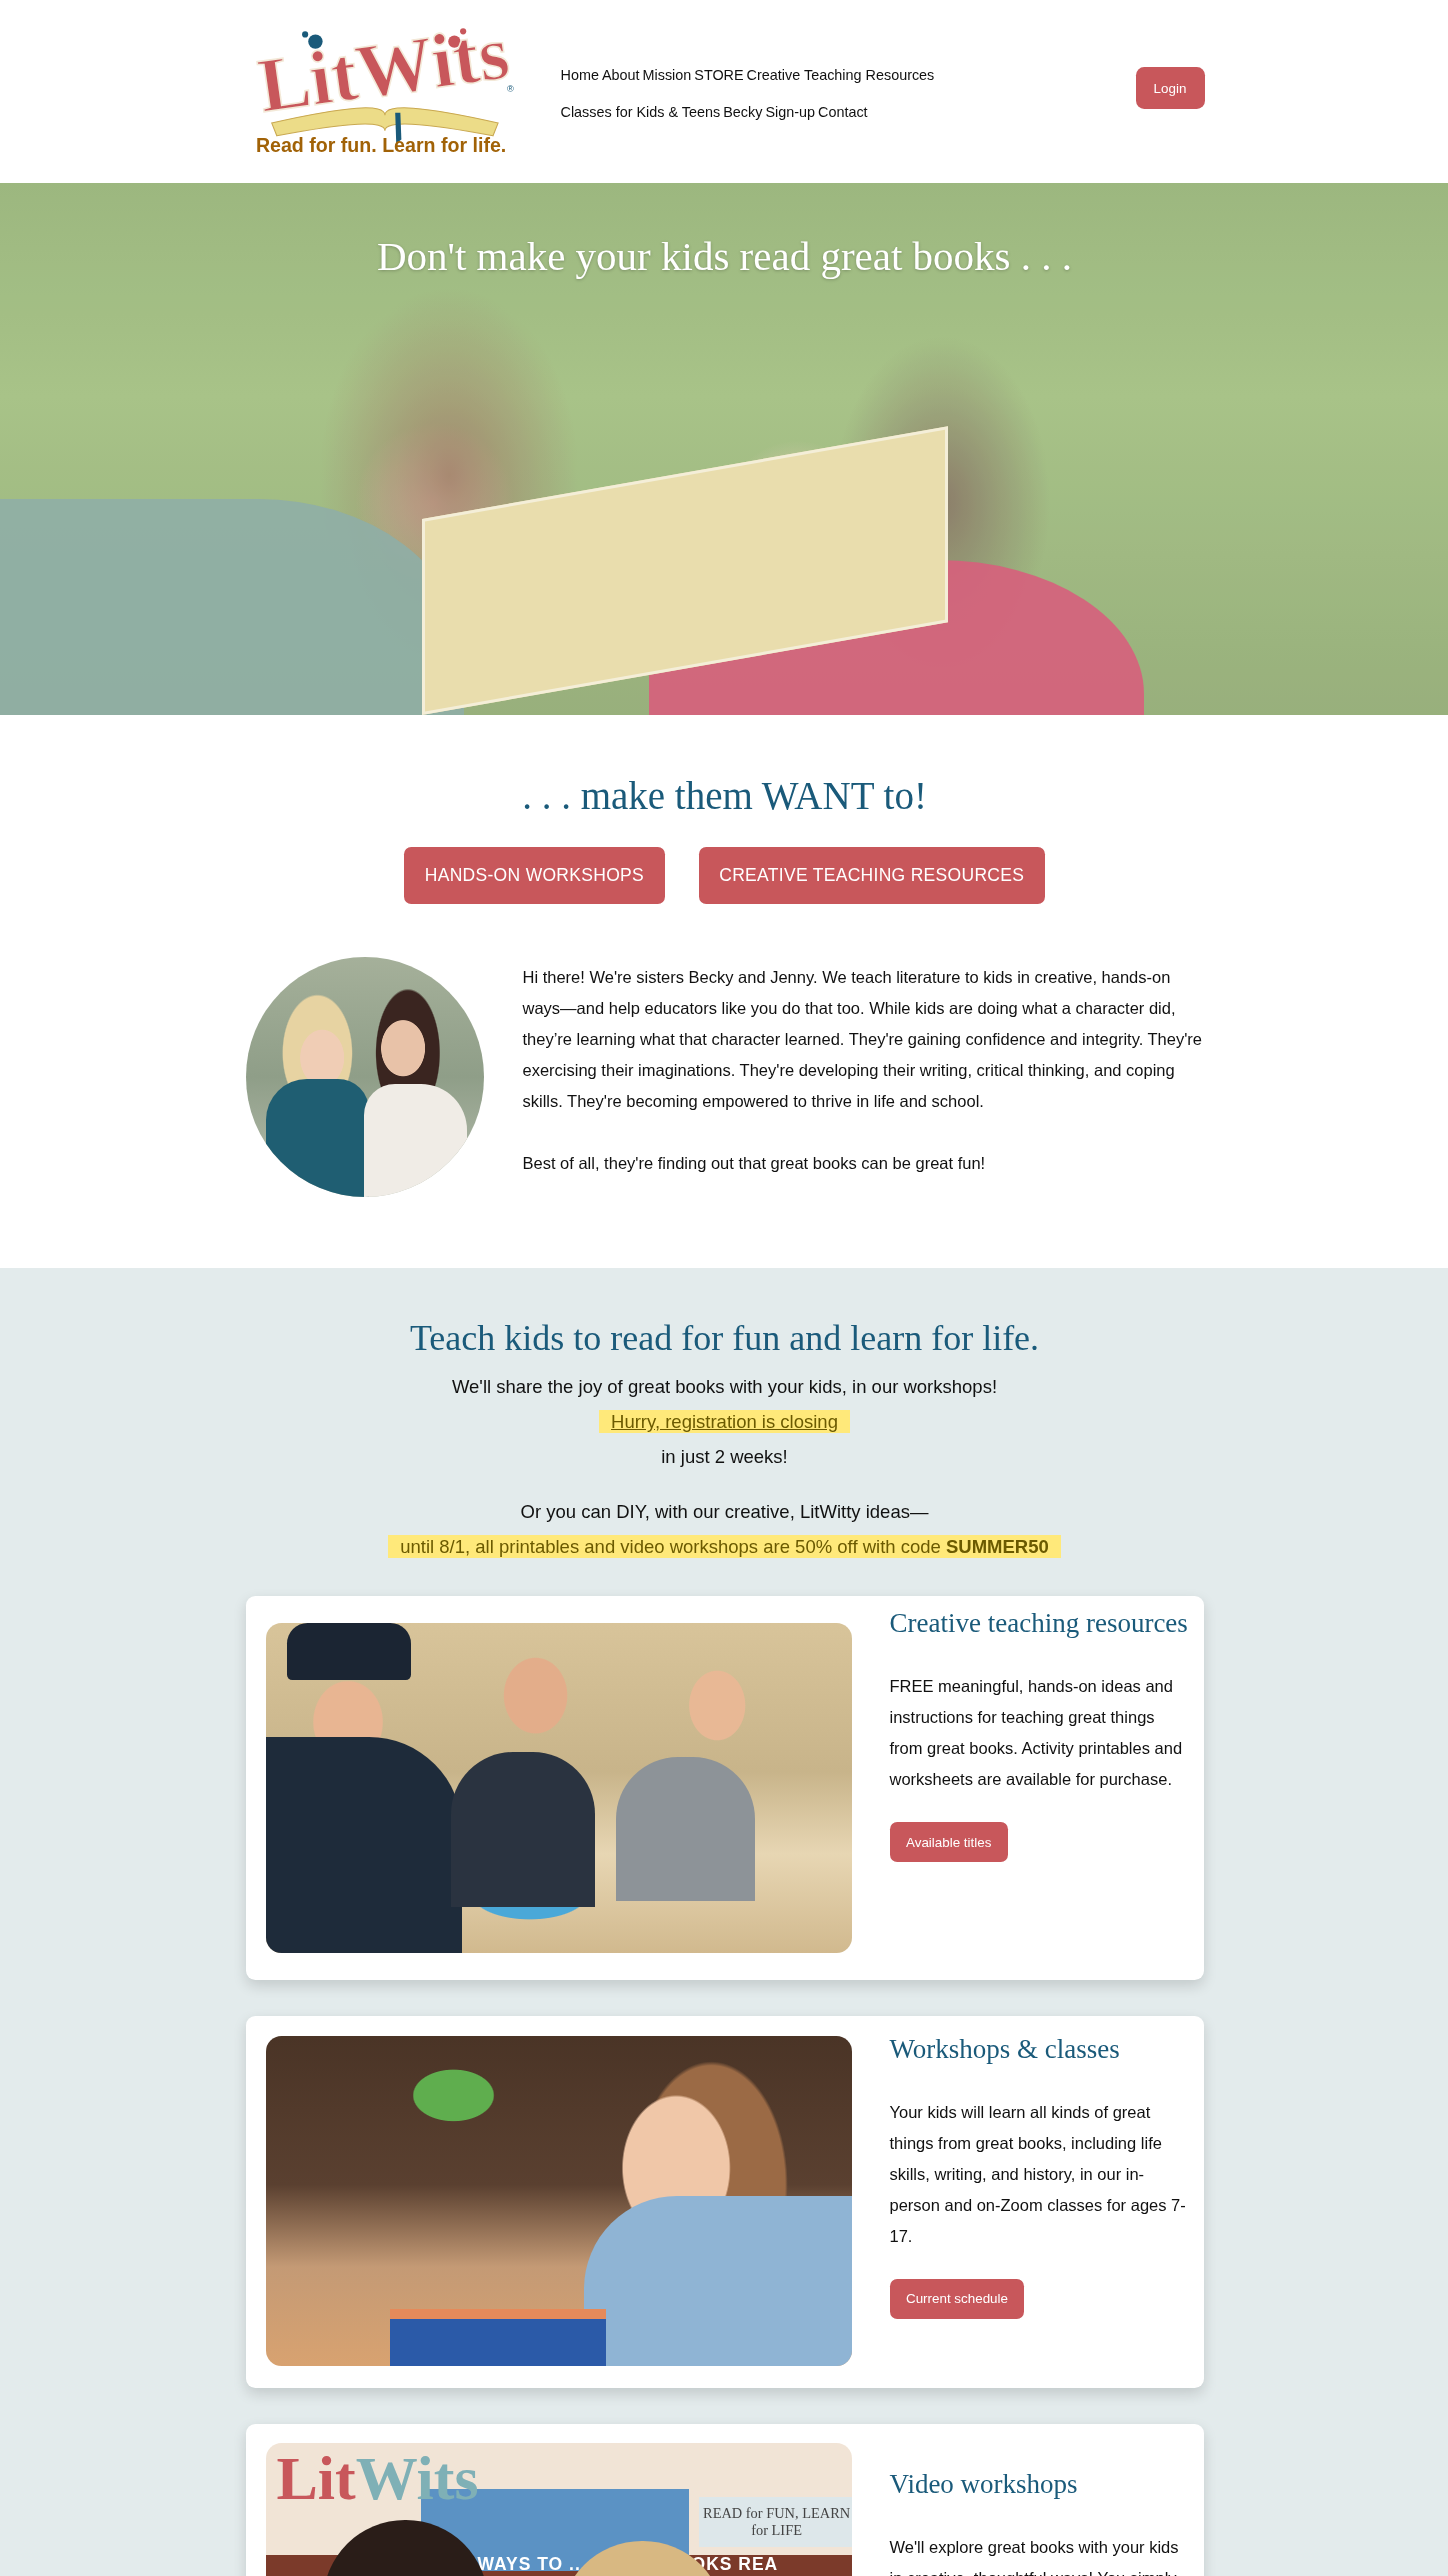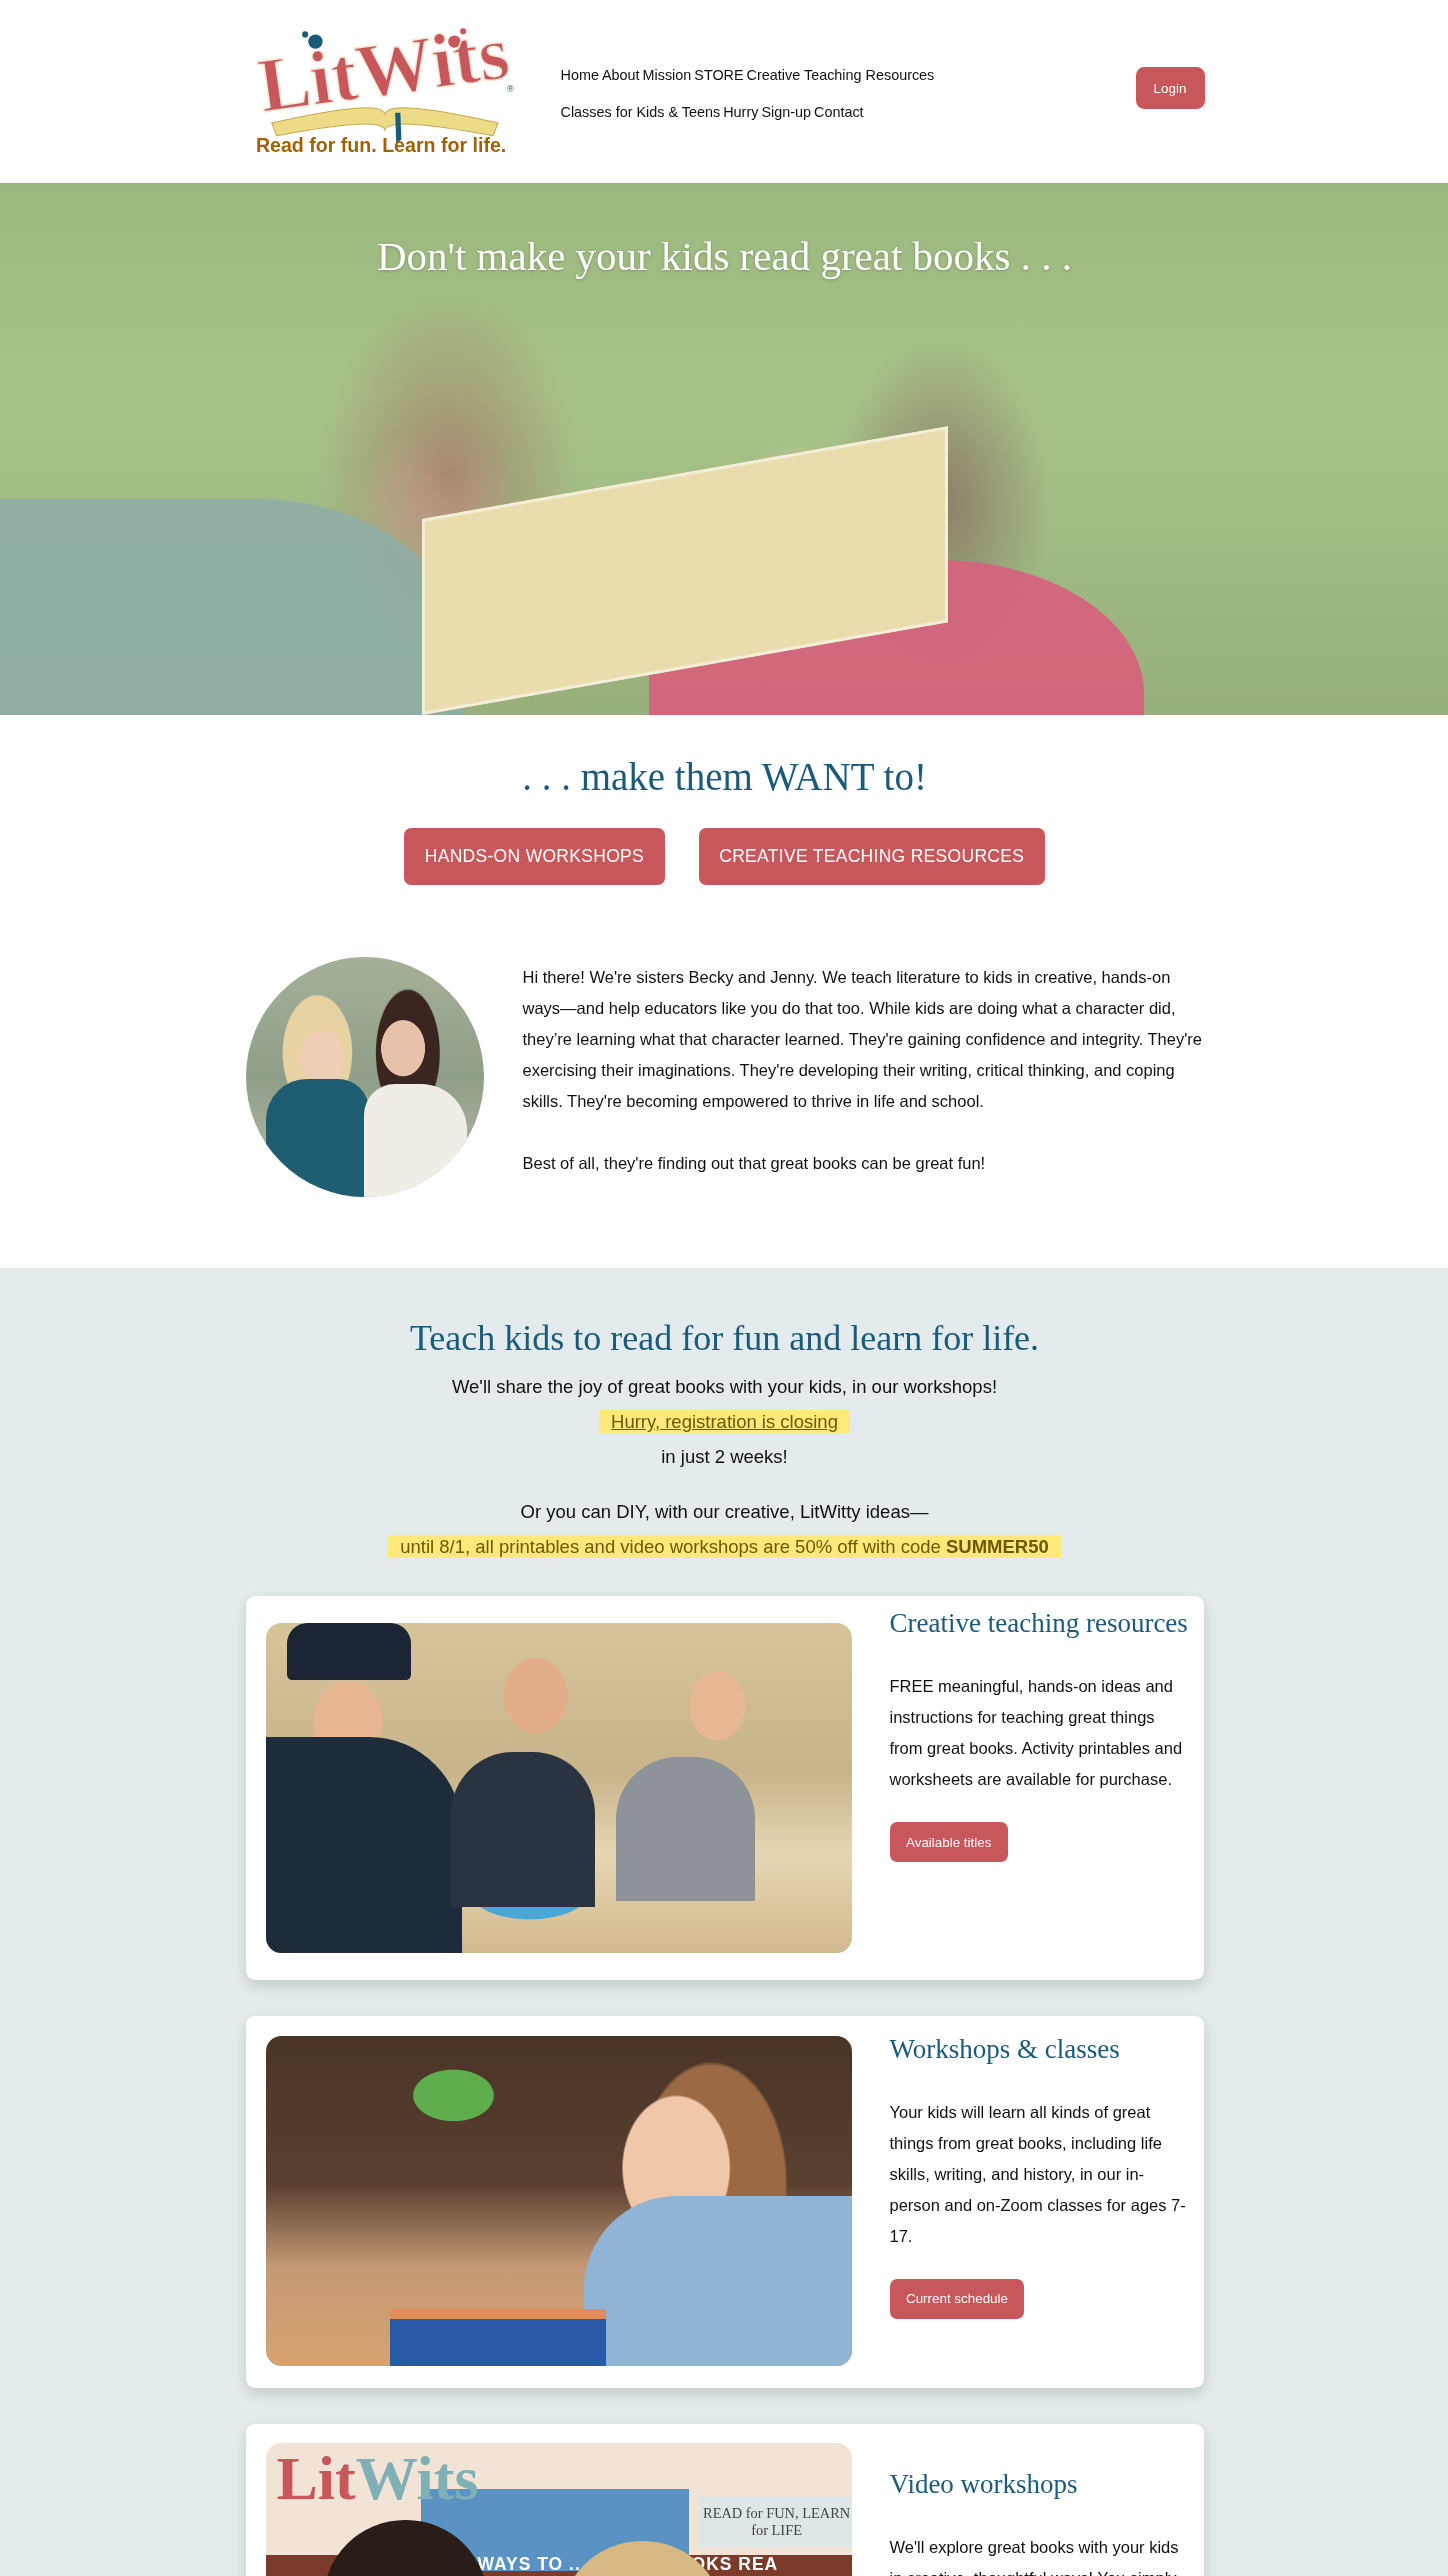--- a/index.html
+++ b/index.html
@@ -25,21 +25,21 @@
       radial-gradient(ellipse 103px 103px at 55% 62%, rgba(235,200,180,0.9), rgba(235,200,180,0) 70%),
       linear-gradient(180deg, #8fae6e 0%, #9cbb78 40%, #8aa56a 100%); }
   .hero-shirt-left { position: absolute; left: 0; bottom: 0; width: 464px; height: 216px; background: #7fa39b; border-top-right-radius: 206px 155px; opacity: 0.9; }
   .hero-shirt-right { position: absolute; left: 649px; bottom: 0; width: 495px; height: 155px; background: #d24a6a; border-top-left-radius: 155px 103px; border-top-right-radius: 206px 134px; opacity: 0.9; }
   .hero-book { position: absolute; left: 422px; bottom: 0; width: 526px; height: 196px; background: #e6d9a2; transform: skewY(-10deg); transform-origin: left bottom; border: 3.1px solid #f3ecd3; }
   .hero-overlay { position: absolute; inset: 0; background: rgba(255,255,255,0.12); }
   .hero-title { position: absolute; top: 49px; width: 100%; text-align: center; color: #fff; font-size: 41px; font-weight: normal; text-shadow: 0 1px 3.1px rgba(0,0,0,0.25); }
 
   
   .want { text-align: center; padding-top: 39px; height: 242px; }
-  .want h2 { font-size: 39px; color: #1a5a7a; font-weight: normal; }
+  .want h2 { font-size: 39px; color: #1a5a7a; font-weight: normal; margin-top: 19px; }
   .want .btns { display: flex; justify-content: center; gap: 34px; margin-top: 29px; }
   .btn-red { background: #c8575b; color: #fff; border: none; border-radius: 7.2px; font-family: "Liberation Sans", sans-serif; cursor: pointer; }
   .want .btn-red { height: 57px; font-size: 17.5px; padding: 0 20.6px; letter-spacing: 0.3px; }
 
   
   .about { height: 311px; position: relative; }
   .about .avatar { position: absolute; left: 0; top: 0; width: 238px; height: 240px; border-radius: 50%; overflow: hidden;
     background:
       radial-gradient(ellipse 36px 46px at 32% 42%, #f0cdb5 60%, transparent 62%),
       radial-gradient(ellipse 36px 46px at 66% 38%, #e8c2a8 60%, transparent 62%),
@@ -117,21 +117,21 @@
     <nav class="nav">
       <div class="nav-row">
         <a class="nav-item">Home</a>
         <a class="nav-item">About</a>
         <a class="nav-item">Mission</a>
         <a class="nav-item">STORE</a>
         <a class="nav-item">Creative Teaching Resources</a>
       </div>
       <div class="nav-row">
         <a class="nav-item">Classes for Kids &amp; Teens</a>
-        <a class="nav-item">Hurry</a>
+        <a class="nav-item">Becky</a>
         <a class="nav-item">Sign-up</a>
         <a class="nav-item">Contact</a>
       </div>
     </nav>
 
     <button class="login-btn">Login</button>
   </div>
 </header>
 
 <section class="hero">

